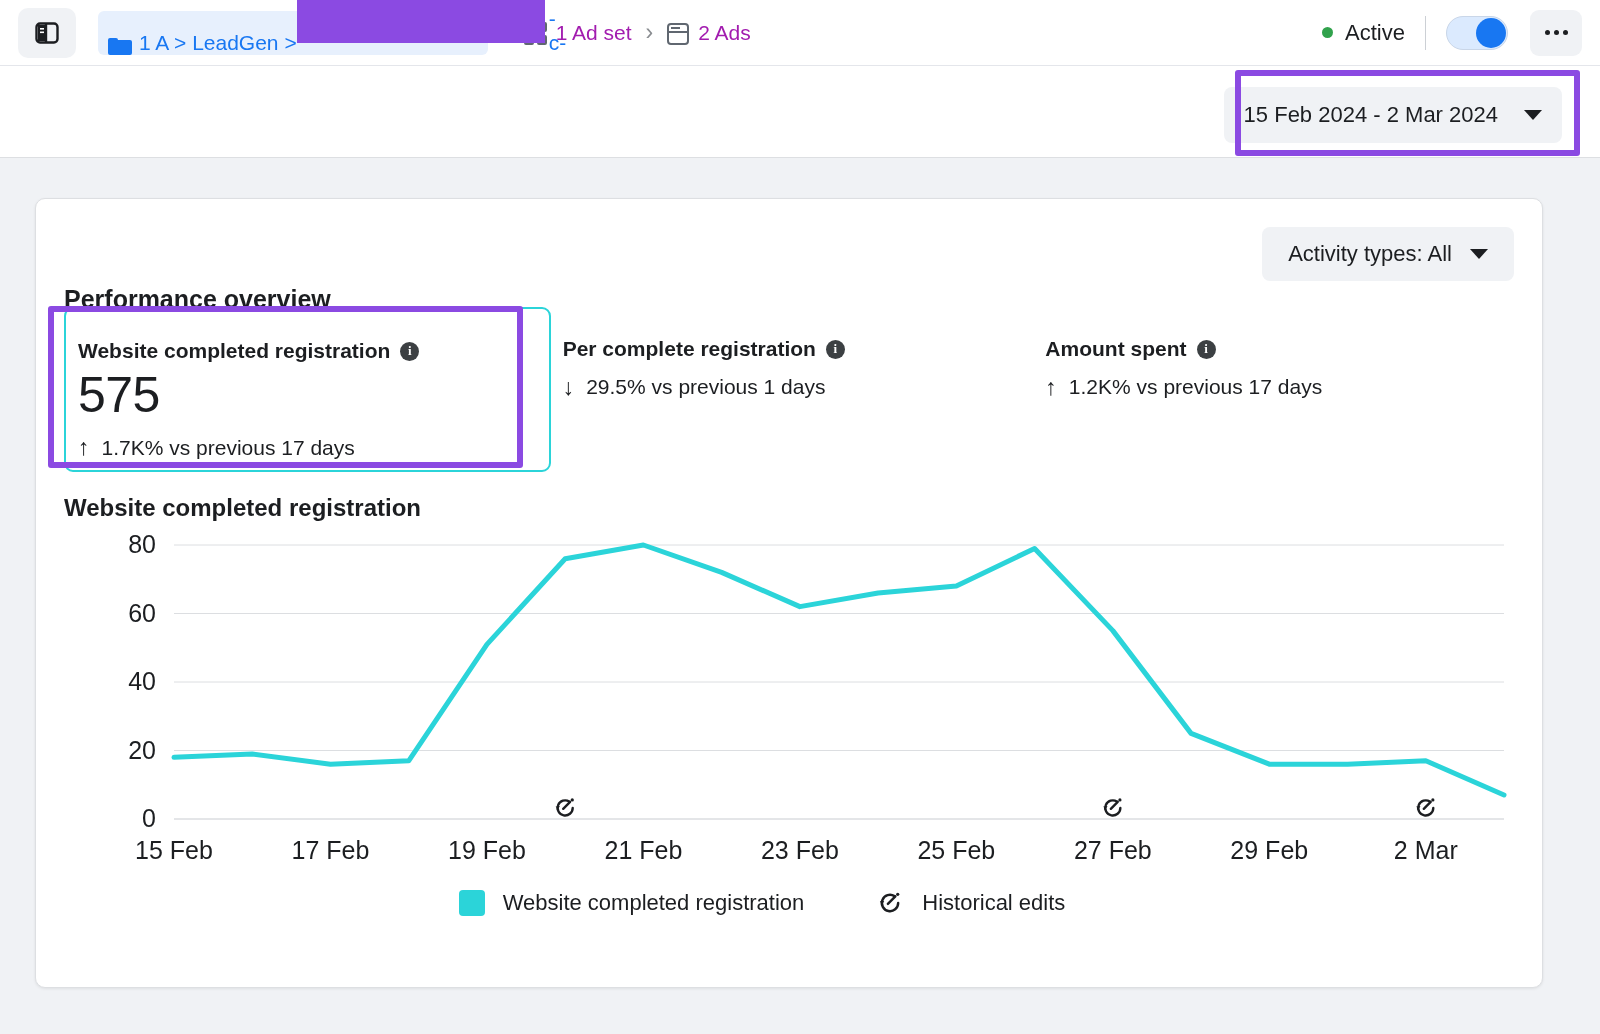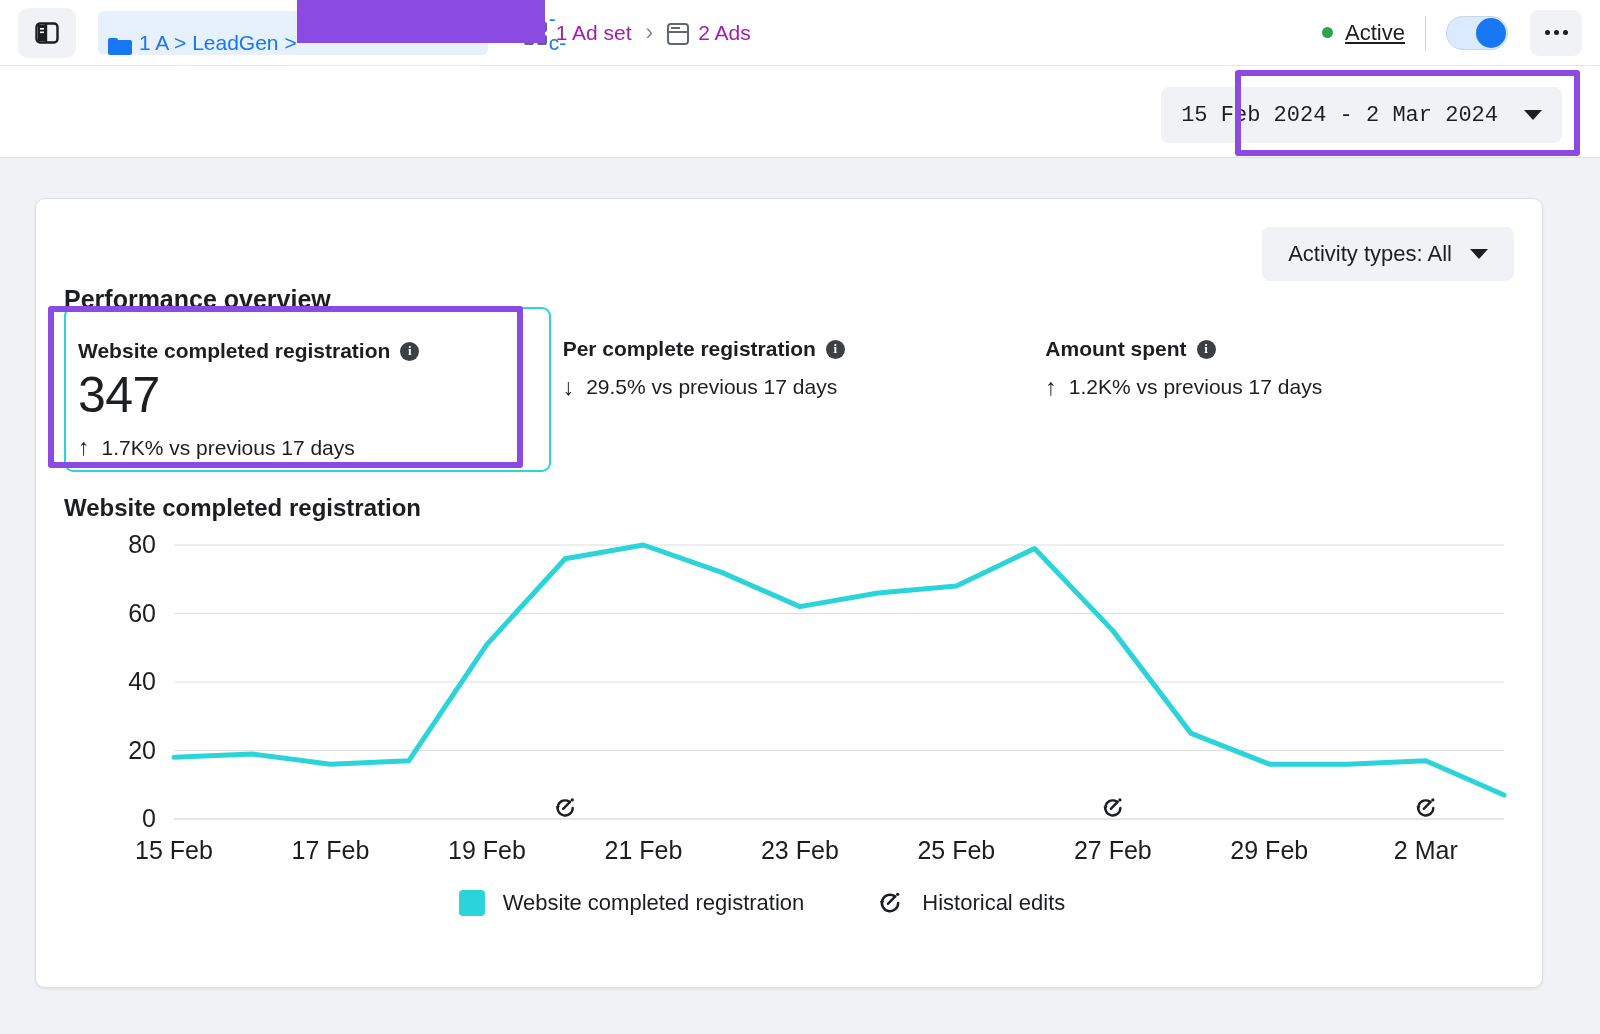--- a/index.html
+++ b/index.html
@@ -45,21 +45,21 @@
   }
   .bc-tail { color: #1877f2; font-size: 21px; margin-left: 252px; }
   .bc-sep { color: #8a8d91; font-size: 23px; margin: 0 14px; flex: 0 0 auto; }
   .bc-item { display: flex; align-items: flex-end; gap: 9px; color: #a21caf; font-size: 21px; cursor: pointer; }
   .grid-ico { width: 23px; height: 23px; display: grid; grid-template-columns: 1fr 1fr; grid-template-rows: 1fr 1fr; gap: 3px; }
   .grid-ico i { border: 2px solid #606770; border-radius: 2px; display: block; }
   .ads-ico { width: 22px; height: 22px; border: 2px solid #606770; border-radius: 4px; position: relative; }
   .ads-ico:before { content:""; position:absolute; left:2px; top:2px; width:9px; height:2px; background:#606770; }
   .ads-ico:after { content:""; position:absolute; left:0; top:6px; width:100%; height:2px; background:#606770; }
   .spacer { flex: 1 1 auto; }
-  .status { display: flex; align-items: center; gap: 12px; font-size: 22px; color: #1c1e21; text-decoration: underline; }
+  .status { display: flex; align-items: center; gap: 12px; font-size: 22px; color: #1c1e21; }
   .dot-green { width: 11px; height: 11px; border-radius: 50%; background: #31a24c; }
   .vdiv { width: 1px; height: 34px; background: #ccd0d5; margin: 0 20px; }
   .switch {
     width: 62px; height: 34px; border-radius: 17px; background: #dbeafe;
     border: 1px solid #c9d6e8; position: relative; cursor: pointer; flex: 0 0 auto;
   }
   .switch .knob { position: absolute; right: 1px; top: 1px; width: 30px; height: 30px; border-radius: 50%; background: #1877f2; }
   .more-btn {
     margin-left: 22px; width: 52px; height: 46px; border-radius: 9px; background: #f0f2f5;
     display: flex; align-items: center; justify-content: center; gap: 4px; cursor: pointer; flex: 0 0 auto;
@@ -71,21 +71,21 @@
     position: absolute; left: 0; top: 66px; width: 1600px; height: 92px;
     background: #ffffff; border-bottom: 1px solid #dddfe2;
   }
   .date-hl {
     position: absolute; right: 20px; top: 4px; width: 345px; height: 86px;
     border: 6px solid #8b4ae2; border-radius: 3px; background: transparent;
   }
   .date-picker {
     position: absolute; right: 38px; top: 21px; height: 56px; min-width: 310px;
     background: #f0f2f5; border-radius: 8px; display: flex; align-items: center;
-    justify-content: center; gap: 26px; padding: 0 20px; cursor: pointer; font-family: Liberation Mono, monospace;
+    justify-content: center; gap: 26px; padding: 0 20px; cursor: pointer;
   }
   .date-picker span { font-size: 22px; color: #1c1e21; white-space: nowrap; }
   .caret { width: 0; height: 0; border-left: 9px solid transparent; border-right: 9px solid transparent; border-top: 10px solid #1c1e21; }
 
   
   .card {
     position: absolute; left: 35px; top: 198px; width: 1508px; height: 790px;
     background: #ffffff; border-radius: 10px; border: 1px solid #dddfe2;
     box-shadow: 0 1px 3px rgba(0,0,0,0.08);
   }
@@ -216,35 +216,35 @@
       </div>
     </div>
 
     <div class="metrics">
 
       <div class="metric selected">
         <div class="metric-label">
           <span>Website completed registration</span>
           <span class="info-ico">i</span>
         </div>
-        <div class="metric-value">347</div>
+        <div class="metric-value">575</div>
         <div class="metric-delta">
           <span class="arrow">↑</span>
           <span>1.7K% vs previous 17 days</span>
         </div>
       </div>
 
       <div class="metric">
         <div class="metric-label">
           <span>Per complete registration</span>
           <span class="info-ico">i</span>
         </div>
         <div class="metric-delta">
           <span class="arrow">↓</span>
-          <span>29.5% vs previous 17 days</span>
+          <span>29.5% vs previous 1 days</span>
         </div>
       </div>
 
       <div class="metric">
         <div class="metric-label">
           <span>Amount spent</span>
           <span class="info-ico">i</span>
         </div>
         <div class="metric-delta">
           <span class="arrow">↑</span>

